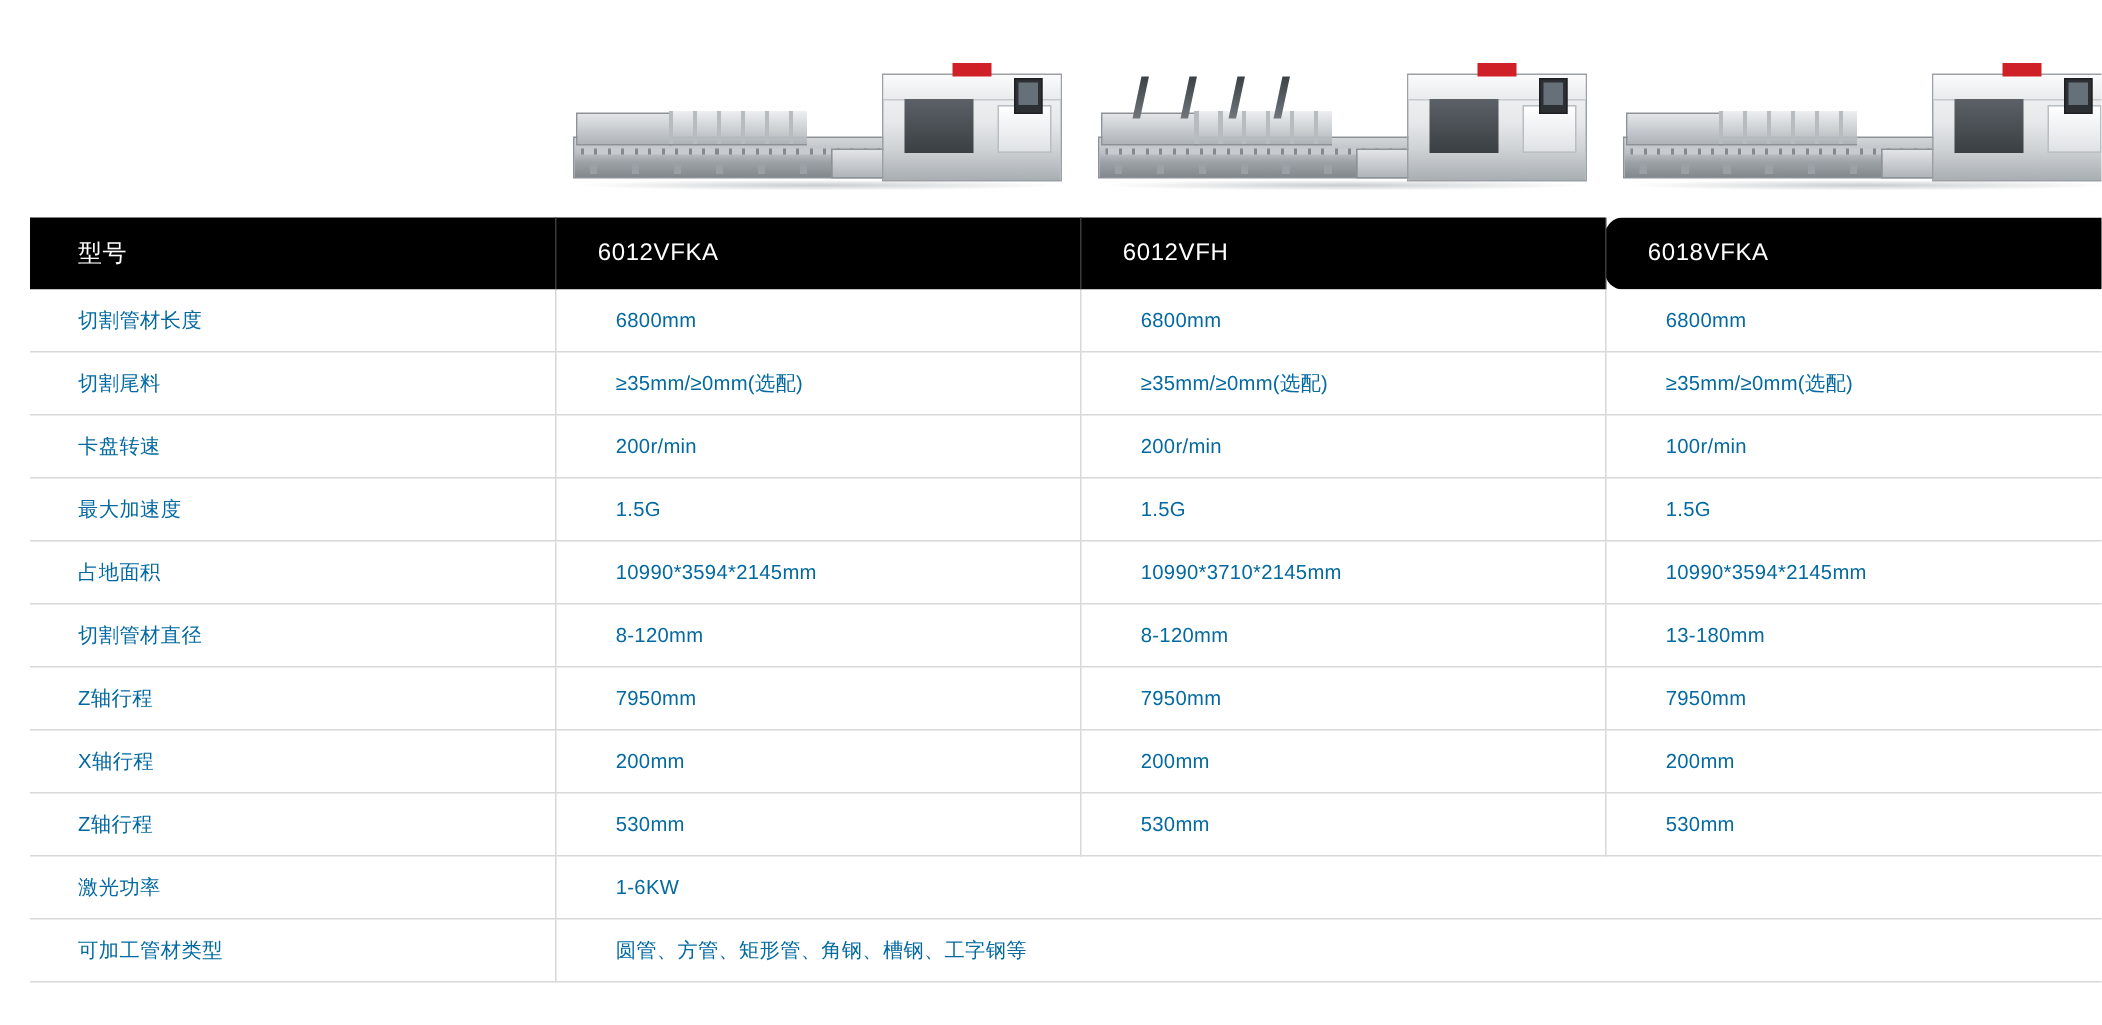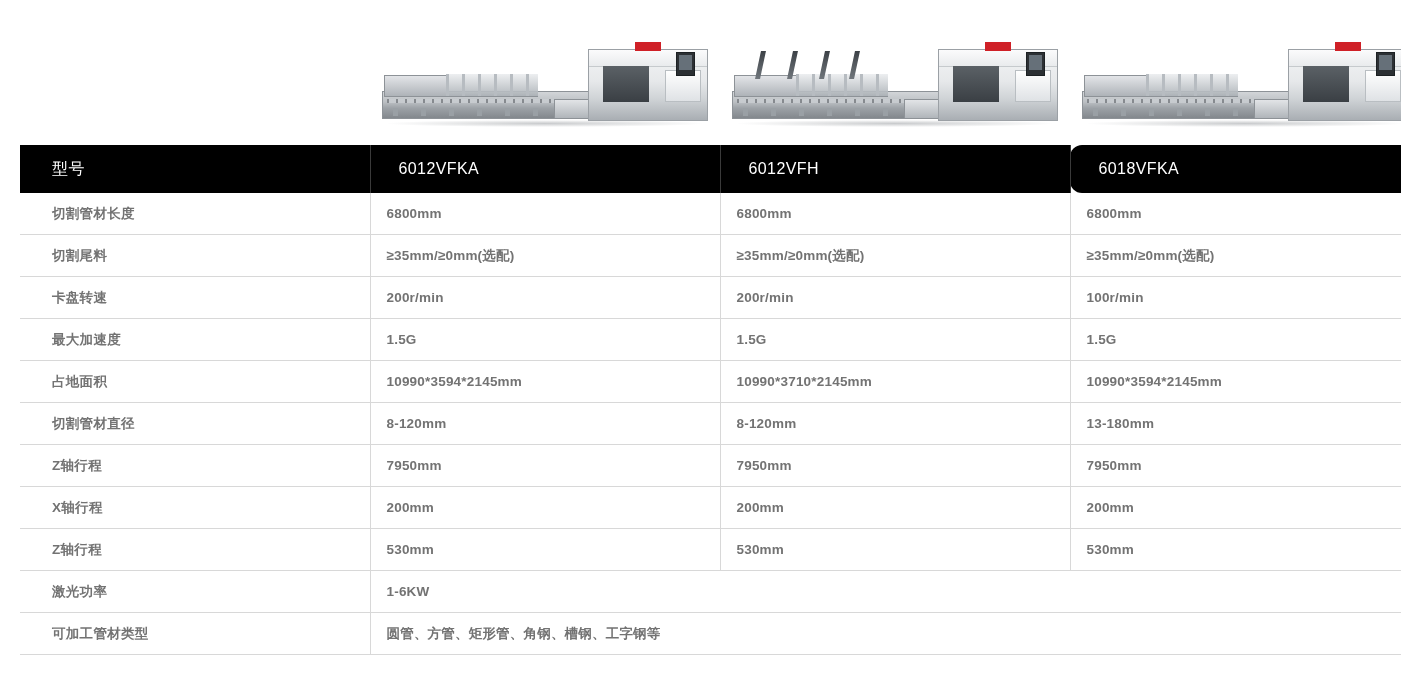--- a/index.html
+++ b/index.html
@@ -223,35 +223,34 @@
   }
   .spec-table tr.head-row th.model-val {
     padding-left: 28px;
     font-size: 16px;
   }
   .spec-table tr.head-row th:last-child { border-right: none; border-radius: 12px; }
 
   .spec-table td {
     height: 41px;
     font-size: 13.5px;
-    color: #737373;
+    color: #0369a1;
     border-bottom: 1px solid #d8d8d8;
     border-right: 1px solid #d8d8d8;
     vertical-align: middle;
     padding: 0;
     background: #ffffff;
-    font-weight: bold;
   }
   .spec-table td.label {
     padding-left: 32px;
     border-left: none;
     letter-spacing: 0.3px;
   }
   .spec-table td.value {
-    padding-left: 16px;
+    padding-left: 40px;
     letter-spacing: 0.2px;
   }
   .spec-table td:last-child { border-right: none; }
   .spec-table tr:last-child td { border-bottom: 1px solid #d8d8d8; }
 </style>
 </head>
 <body>
 
 <div class="page">
 

